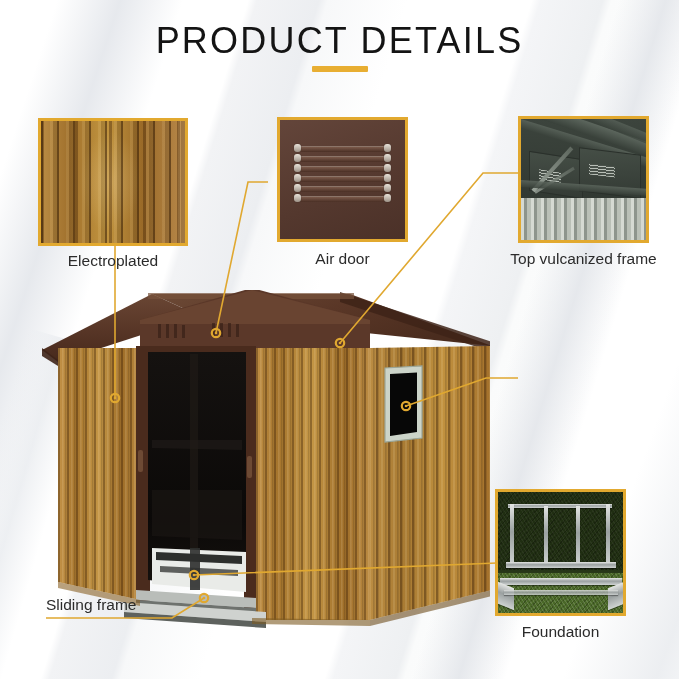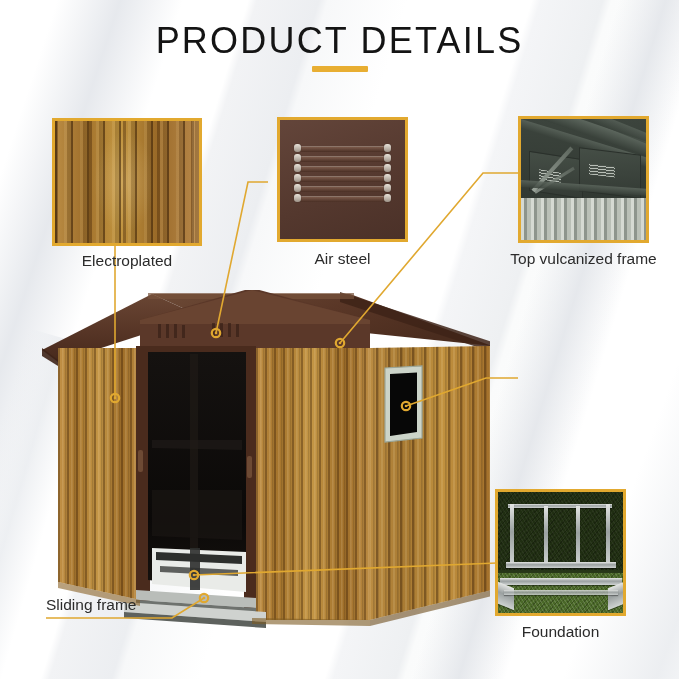--- a/index.html
+++ b/index.html
@@ -264,21 +264,21 @@
 
     <path d="M518,563 L497,563 L194,575" stroke="#E0A830" stroke-width="1.6" fill="none"></path>
     <circle cx="194" cy="575" r="4.2" fill="none" stroke="#E0A830" stroke-width="2.2"></circle>
     <circle cx="194" cy="575" r="1.3" fill="#E0A830"></circle>
 
     <path d="M46,618 L172,618 L204,598" stroke="#E0A830" stroke-width="1.6" fill="none"></path>
     <circle cx="204" cy="598" r="4.2" fill="none" stroke="#E0A830" stroke-width="2.2"></circle>
     <circle cx="204" cy="598" r="1.3" fill="#E0A830"></circle>
   </svg>
 
-  <div class="callout" style="left:38px;top:118px;margin-left:14px;">
+  <div class="callout" style="left:38px;top:118px;">
     <div class="cbox wood-panel" style="width: 150px; height: 128px; border-color: rgb(226, 169, 47);"></div>
     <div class="ccap two" style="top:134px;">
       <div>Electroplated</div>
     </div>
   </div>
 
   <div class="callout" style="left:277px;top:117px;">
     <div class="cbox" style="width: 131px; height: 125px; border-color: rgb(226, 169, 47);">
       <div id="vent-face">
         <div class="vent-slat" style="top:26px;"></div>
@@ -296,21 +296,21 @@
         <div class="vent-clip" style="left:14px;top:74px;"></div>
 
         <div class="vent-clip" style="right:14px;top:24px;"></div>
         <div class="vent-clip" style="right:14px;top:34px;"></div>
         <div class="vent-clip" style="right:14px;top:44px;"></div>
         <div class="vent-clip" style="right:14px;top:54px;"></div>
         <div class="vent-clip" style="right:14px;top:64px;"></div>
         <div class="vent-clip" style="right:14px;top:74px;"></div>
       </div>
     </div>
-    <div class="ccap" style="top:133px;">Air steel</div>
+    <div class="ccap" style="top:133px;">Air door</div>
   </div>
 
   <div class="callout" style="left:518px;top:116px;">
     <div class="cbox" style="width: 131px; height: 127px; border-color: rgb(226, 169, 47);">
       <div id="frame-photo">
         <div class="frm-beam" style="left:-10px;top:4px;width:160px;height:13px;transform:rotate(19deg);"></div>
         <div class="frm-beam" style="left:-14px;top:22px;width:170px;height:9px;transform:rotate(17deg);opacity:.8;"></div>
         <div class="frm-beam" style="left:0px;top:-6px;width:150px;height:10px;transform:rotate(22deg);opacity:.7;"></div>
         <div class="frm-panel" style="left:8px;top:36px;width:52px;height:38px;transform:skewY(9deg);"></div>
         <div class="frm-panel" style="left:58px;top:32px;width:60px;height:42px;transform:skewY(7deg);"></div>

